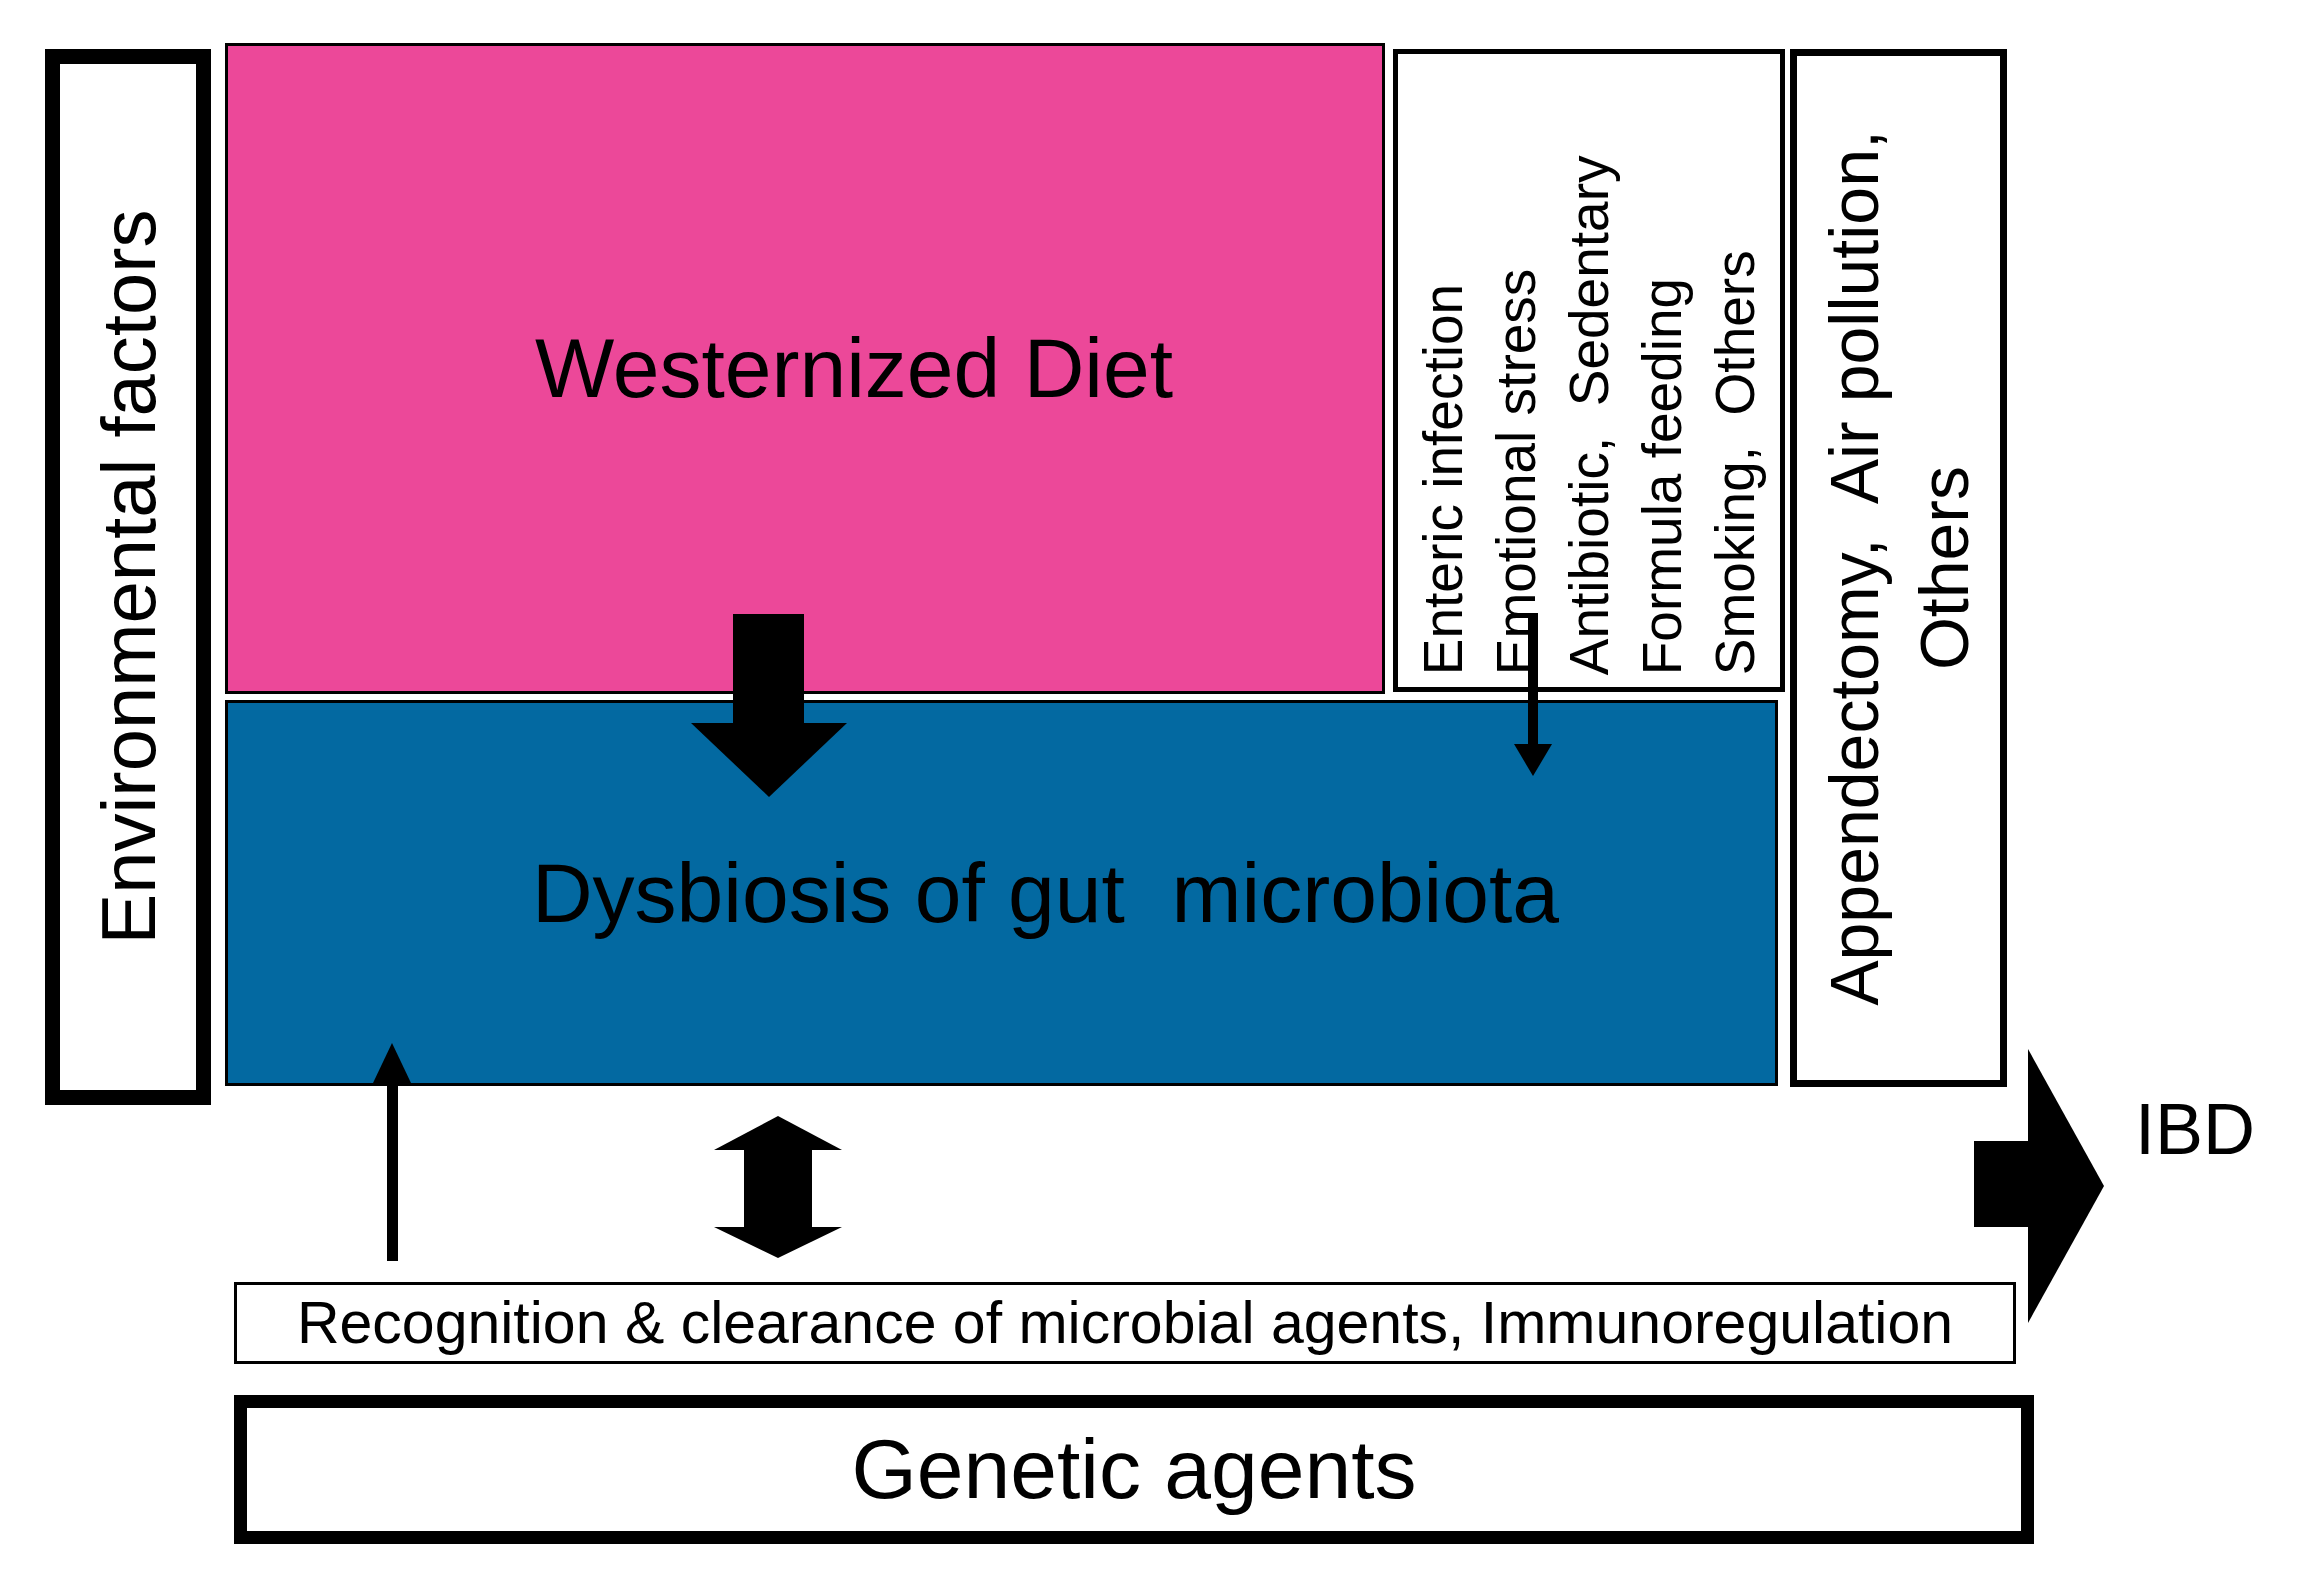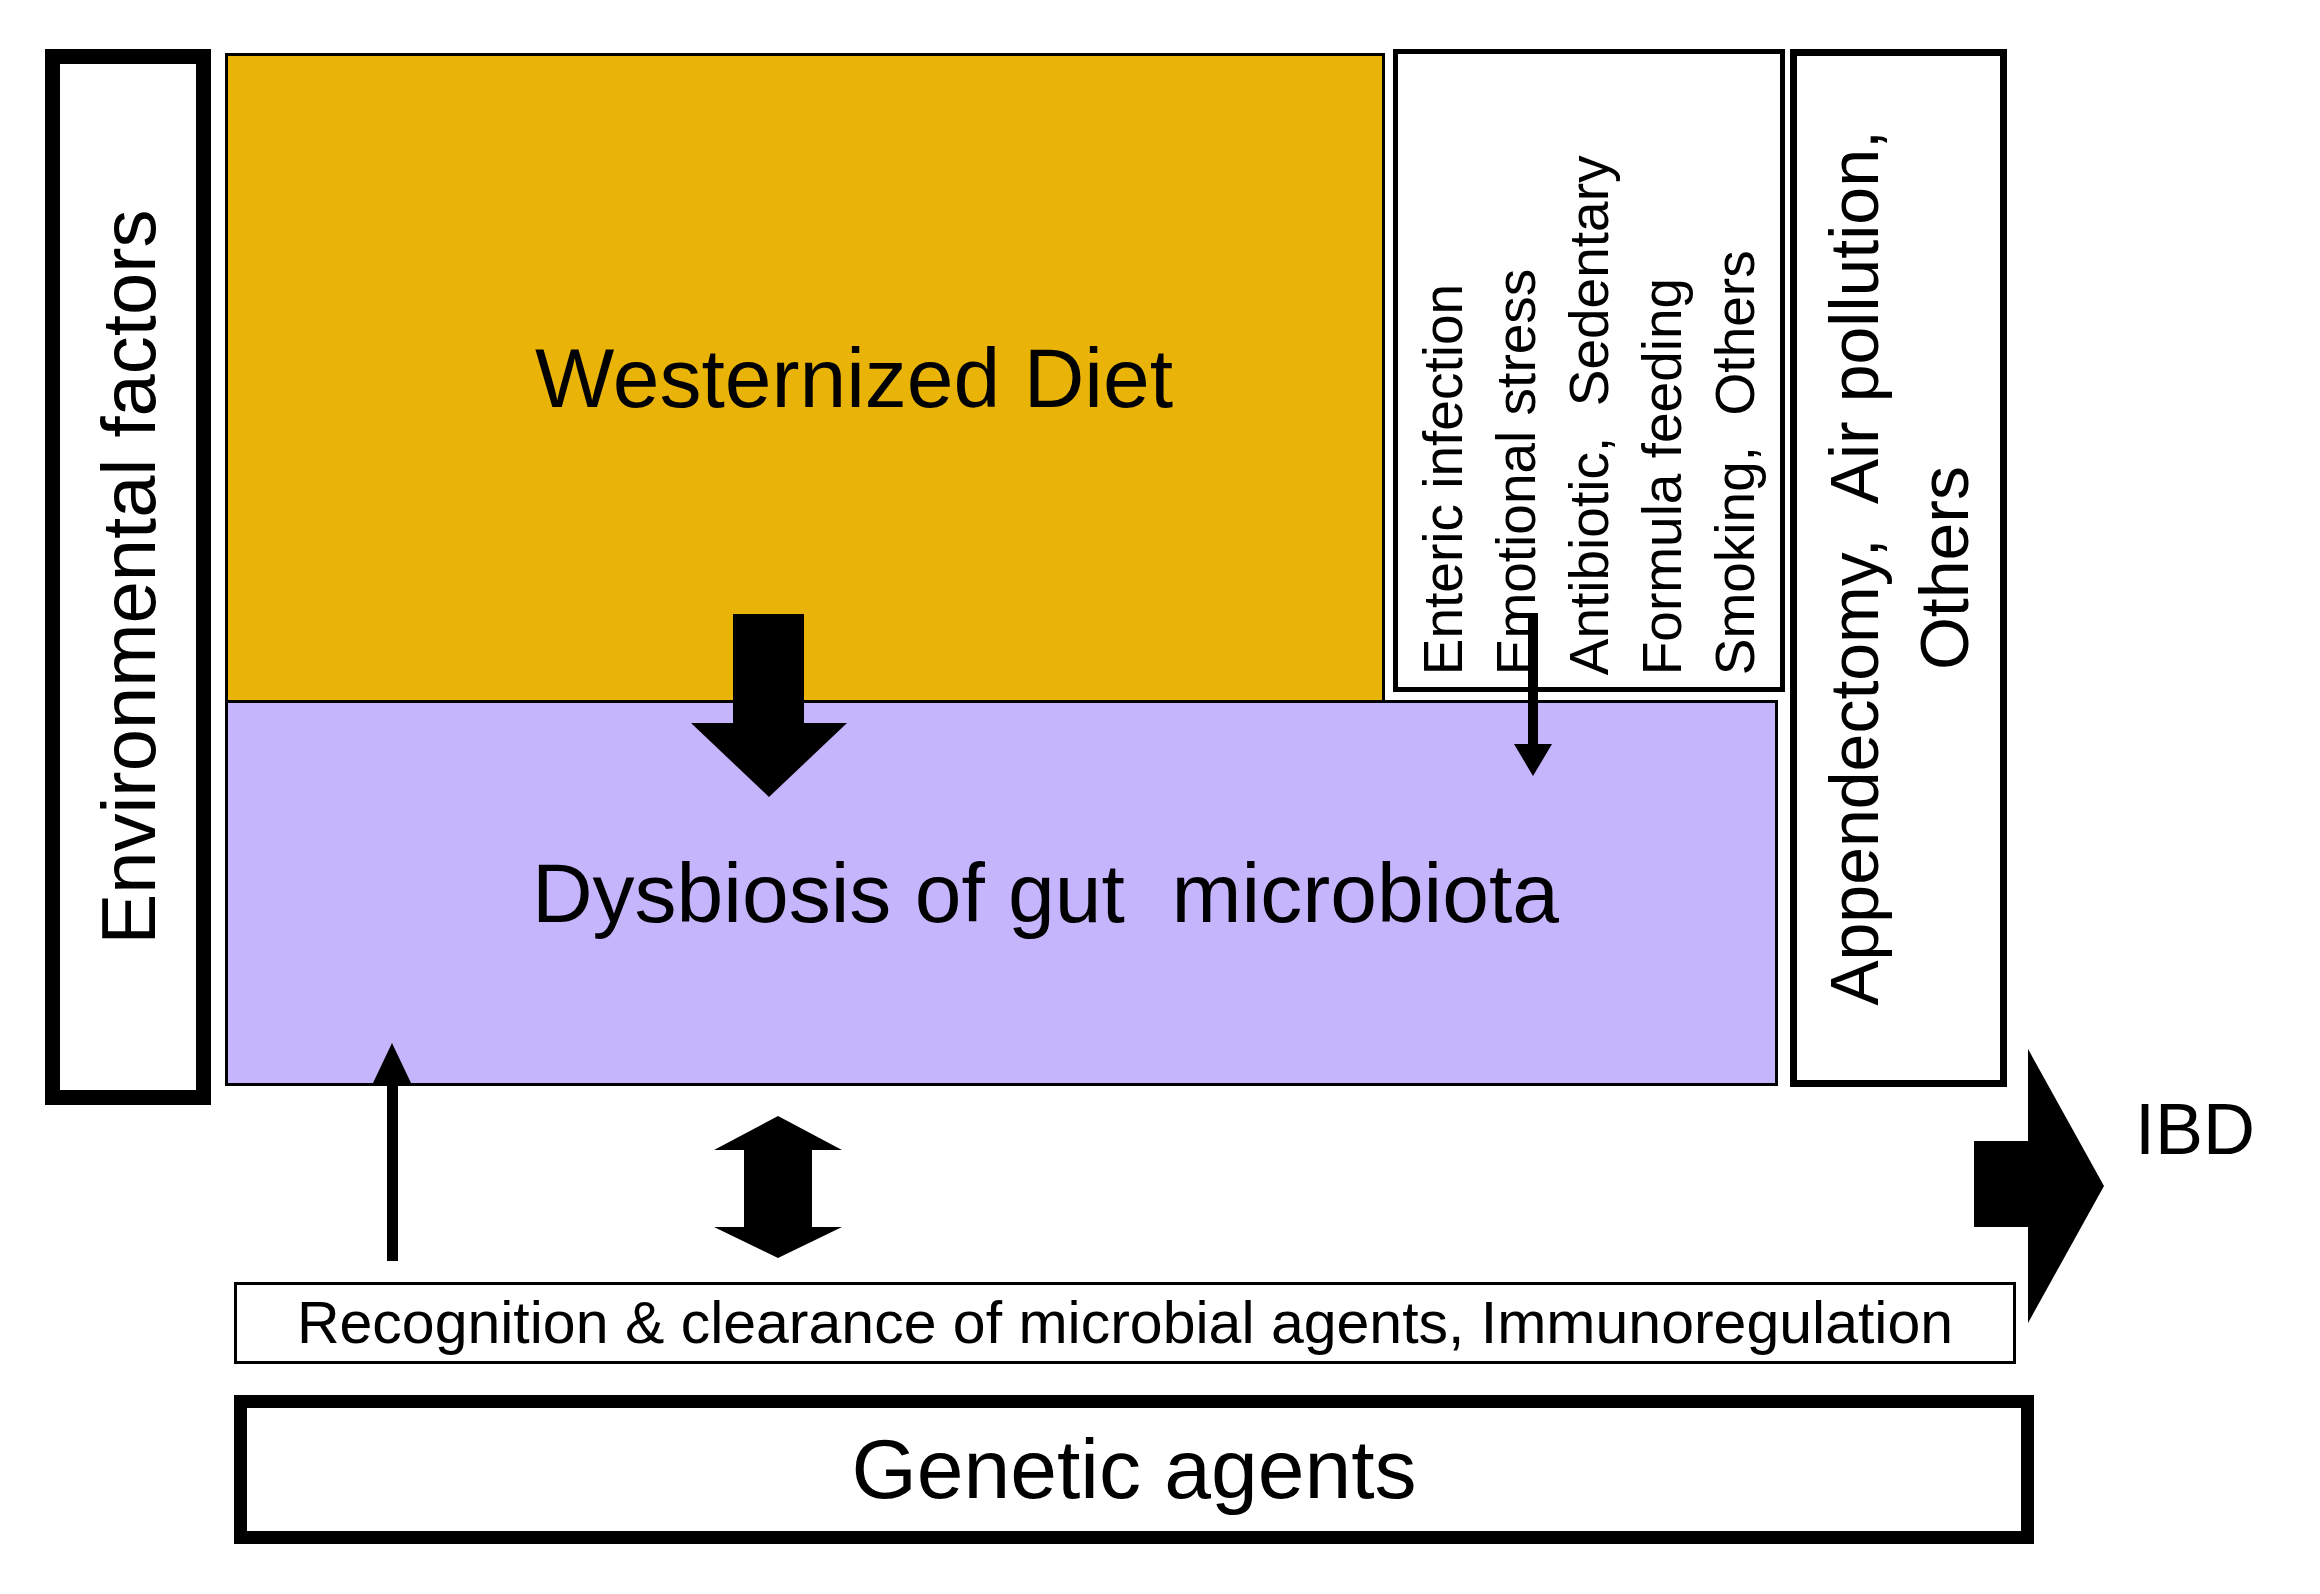--- a/index.html
+++ b/index.html
@@ -4,22 +4,22 @@
 <style>
   html,body{margin:0;padding:0;background:#ffffff;}
   #canvas{
     position:relative;width:2321px;height:1594px;background:#ffffff;overflow:hidden;
     font-family:"Liberation Sans","DejaVu Sans",sans-serif;color:#000;
   }
   .box{position:absolute;box-sizing:border-box;background:#fff;}
   .pre{white-space:pre;}
   
   .env-box{left:45px;top:49px;width:166px;height:1056px;border:15px solid #000;}
-  .west-box{left:225px;top:53px;width:1160px;height:651px;border:3.8px solid #000;background:#eab308;}
-  .dys-box{left:225px;top:700px;width:1553px;height:386px;border:3.8px solid #000;background:#c4b5fd;}
+  .west-box{left:225px;top:43px;width:1160px;height:651px;border:3.8px solid #000;background:#ec4899;}
+  .dys-box{left:225px;top:700px;width:1553px;height:386px;border:3.8px solid #000;background:#0369a1;}
   .enteric-box{left:1393px;top:49px;width:392px;height:643px;border:5.7px solid #000;}
   .append-box{left:1790px;top:49px;width:217px;height:1038px;border:7.6px solid #000;}
   .recog-box{left:234px;top:1282px;width:1782px;height:82px;border:3.8px solid #000;}
   .gen-box{left:234px;top:1395px;width:1800px;height:149px;border:13.3px solid #000;}
   
   .hcenter{position:absolute;left:0;top:0;right:0;bottom:0;display:flex;align-items:center;justify-content:center;}
   .west-label{font-size:84px;transform:translateX(49px);}
   .dys-label{font-size:84px;transform:translateX(44px);}
   .gen-label{font-size:84px;}
   .recog-label{font-size:59px;}

